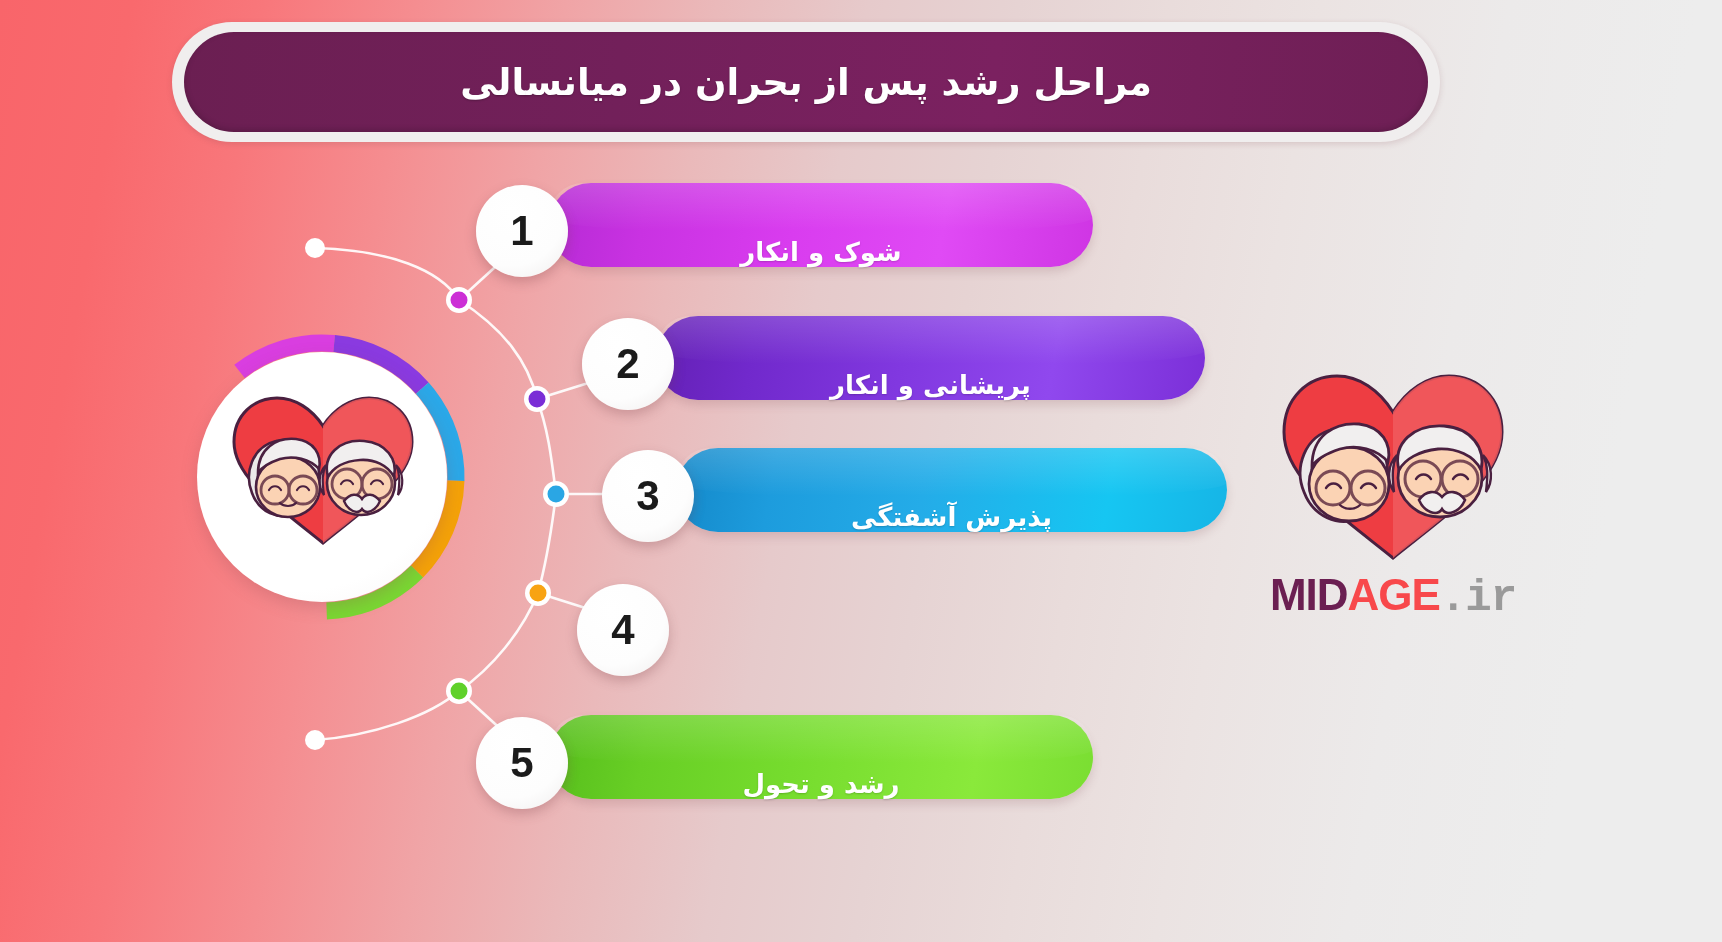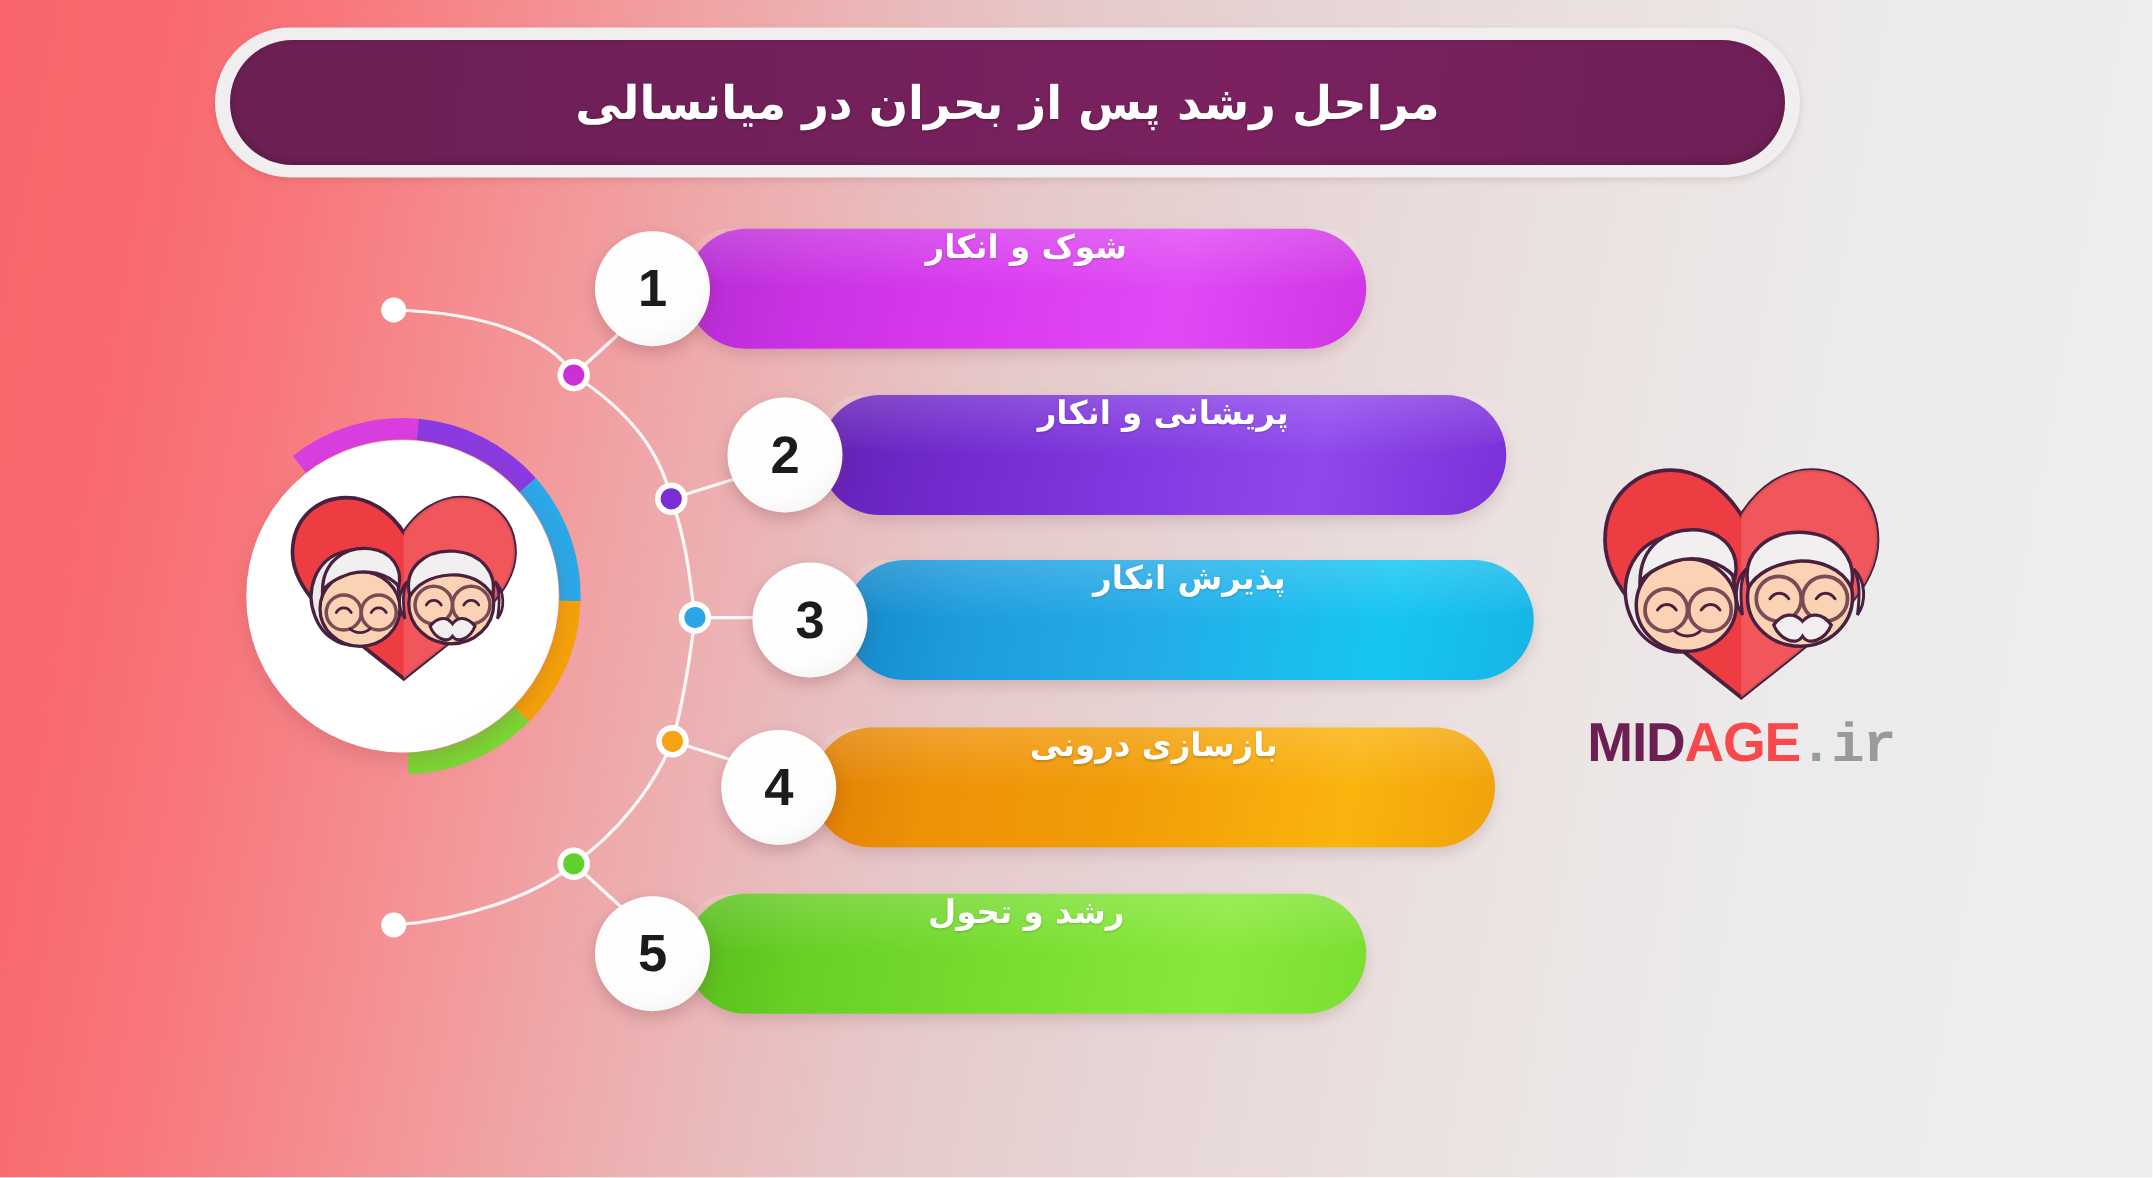--- a/index.html
+++ b/index.html
@@ -56,23 +56,23 @@
     border-radius:50%;
     background:radial-gradient(circle at 40% 32%,#ffffff 0%,#ffffff 70%,#f6f4f4 100%);
     box-shadow:0 6px 16px rgba(150,70,80,.25);
   }
   #logo-art{position:absolute;left:40px;top:48px;width:210px;height:170px;}
   
   #connectors{position:absolute;left:0;top:0;width:1722px;height:942px;pointer-events:none;}
   
   .row{position:absolute;height:96px;}
   .pill{
-    position:absolute;top:0;height:96px;border-radius:48px;
+    position:absolute;top:0;height:84px;border-radius:48px;
     box-shadow:0 5px 10px rgba(130,80,90,.20);
-    display:flex;align-items:flex-start;justify-content:center;
+    display:flex;align-items:flex-end;justify-content:center;
   }
   .pill-sheen{
     position:absolute;left:0;top:0;right:0;height:48px;border-radius:48px 48px 40% 40%;
     background:linear-gradient(180deg,rgba(255,255,255,.16),rgba(255,255,255,0));
     pointer-events:none;
   }
   .pill-label{
     position:relative;color:#ffffff;font-size:26px;font-weight:bold;
     direction:rtl;white-space:nowrap;
     text-shadow:0 1px 2px rgba(0,0,0,.18);
@@ -214,32 +214,28 @@
       <span class="pill-label">پریشانی و انکار</span>
     </div>
     <div class="numcircle" style="left:582px;">
       <span>2</span>
     </div>
   </div>
 
   <div class="row" style="left:0;top:448px;width:1722px;">
     <div class="pill" style="left:676px;width:551px;background:linear-gradient(100deg,#1488c9 0%,#1d9cdd 18%,#24ace8 45%,#16c6f2 78%,#16b5e6 100%);">
       <div class="pill-sheen"></div>
-      <span class="pill-label">پذیرش انکار</span>
+      <span class="pill-label">پذیرش آشفتگی</span>
     </div>
     <div class="numcircle" style="left:602px;">
       <span>3</span>
     </div>
   </div>
 
   <div class="row" style="left:0;top:582px;width:1722px;">
-    <div class="pill" style="left:650px;width:546px;background:linear-gradient(100deg,#e07f04 0%,#ee9208 18%,#f29c07 45%,#fab40e 78%,#f0a20a 100%);">
-      <div class="pill-sheen"></div>
-      <span class="pill-label">بازسازی درونی</span>
-    </div>
     <div class="numcircle" style="left:577px;">
       <span>4</span>
     </div>
   </div>
 
   <div class="row" style="left:0;top:715px;width:1722px;">
     <div class="pill" style="left:549px;width:544px;background:linear-gradient(100deg,#56bd1c 0%,#68cf25 18%,#76dc2e 45%,#8ae93b 78%,#7ade32 100%);">
       <div class="pill-sheen"></div>
       <span class="pill-label">رشد و تحول</span>
     </div>

